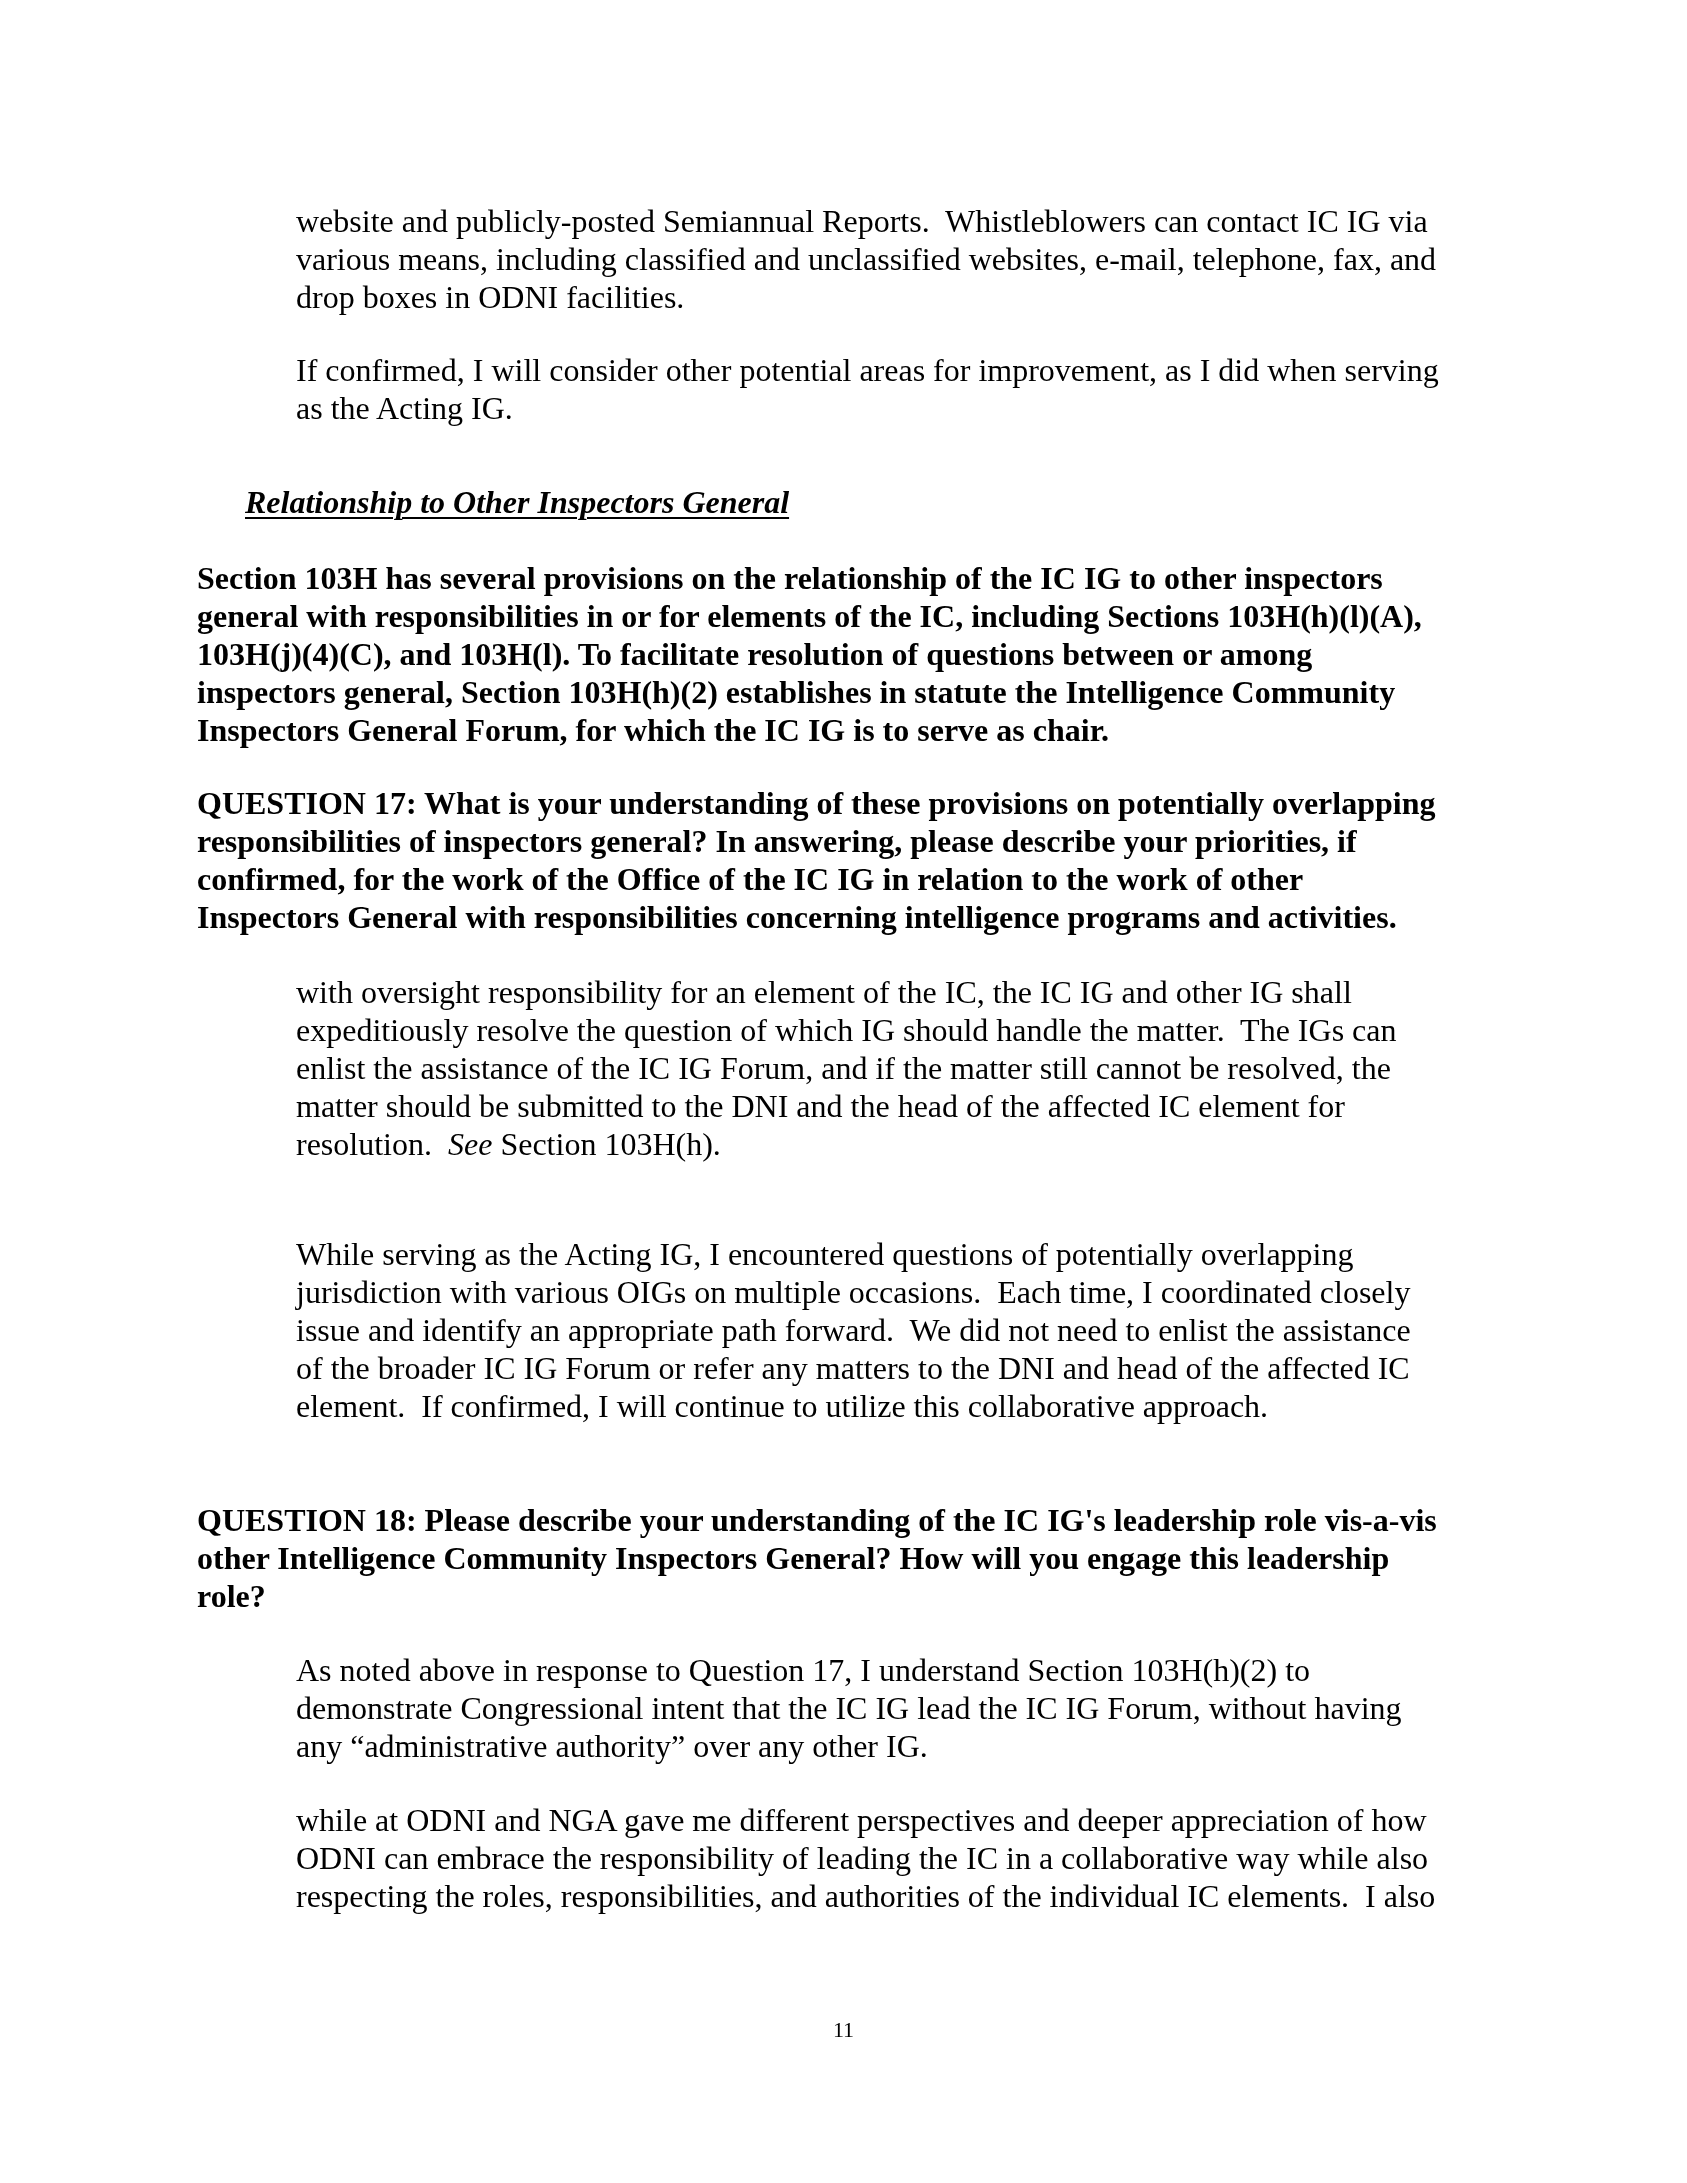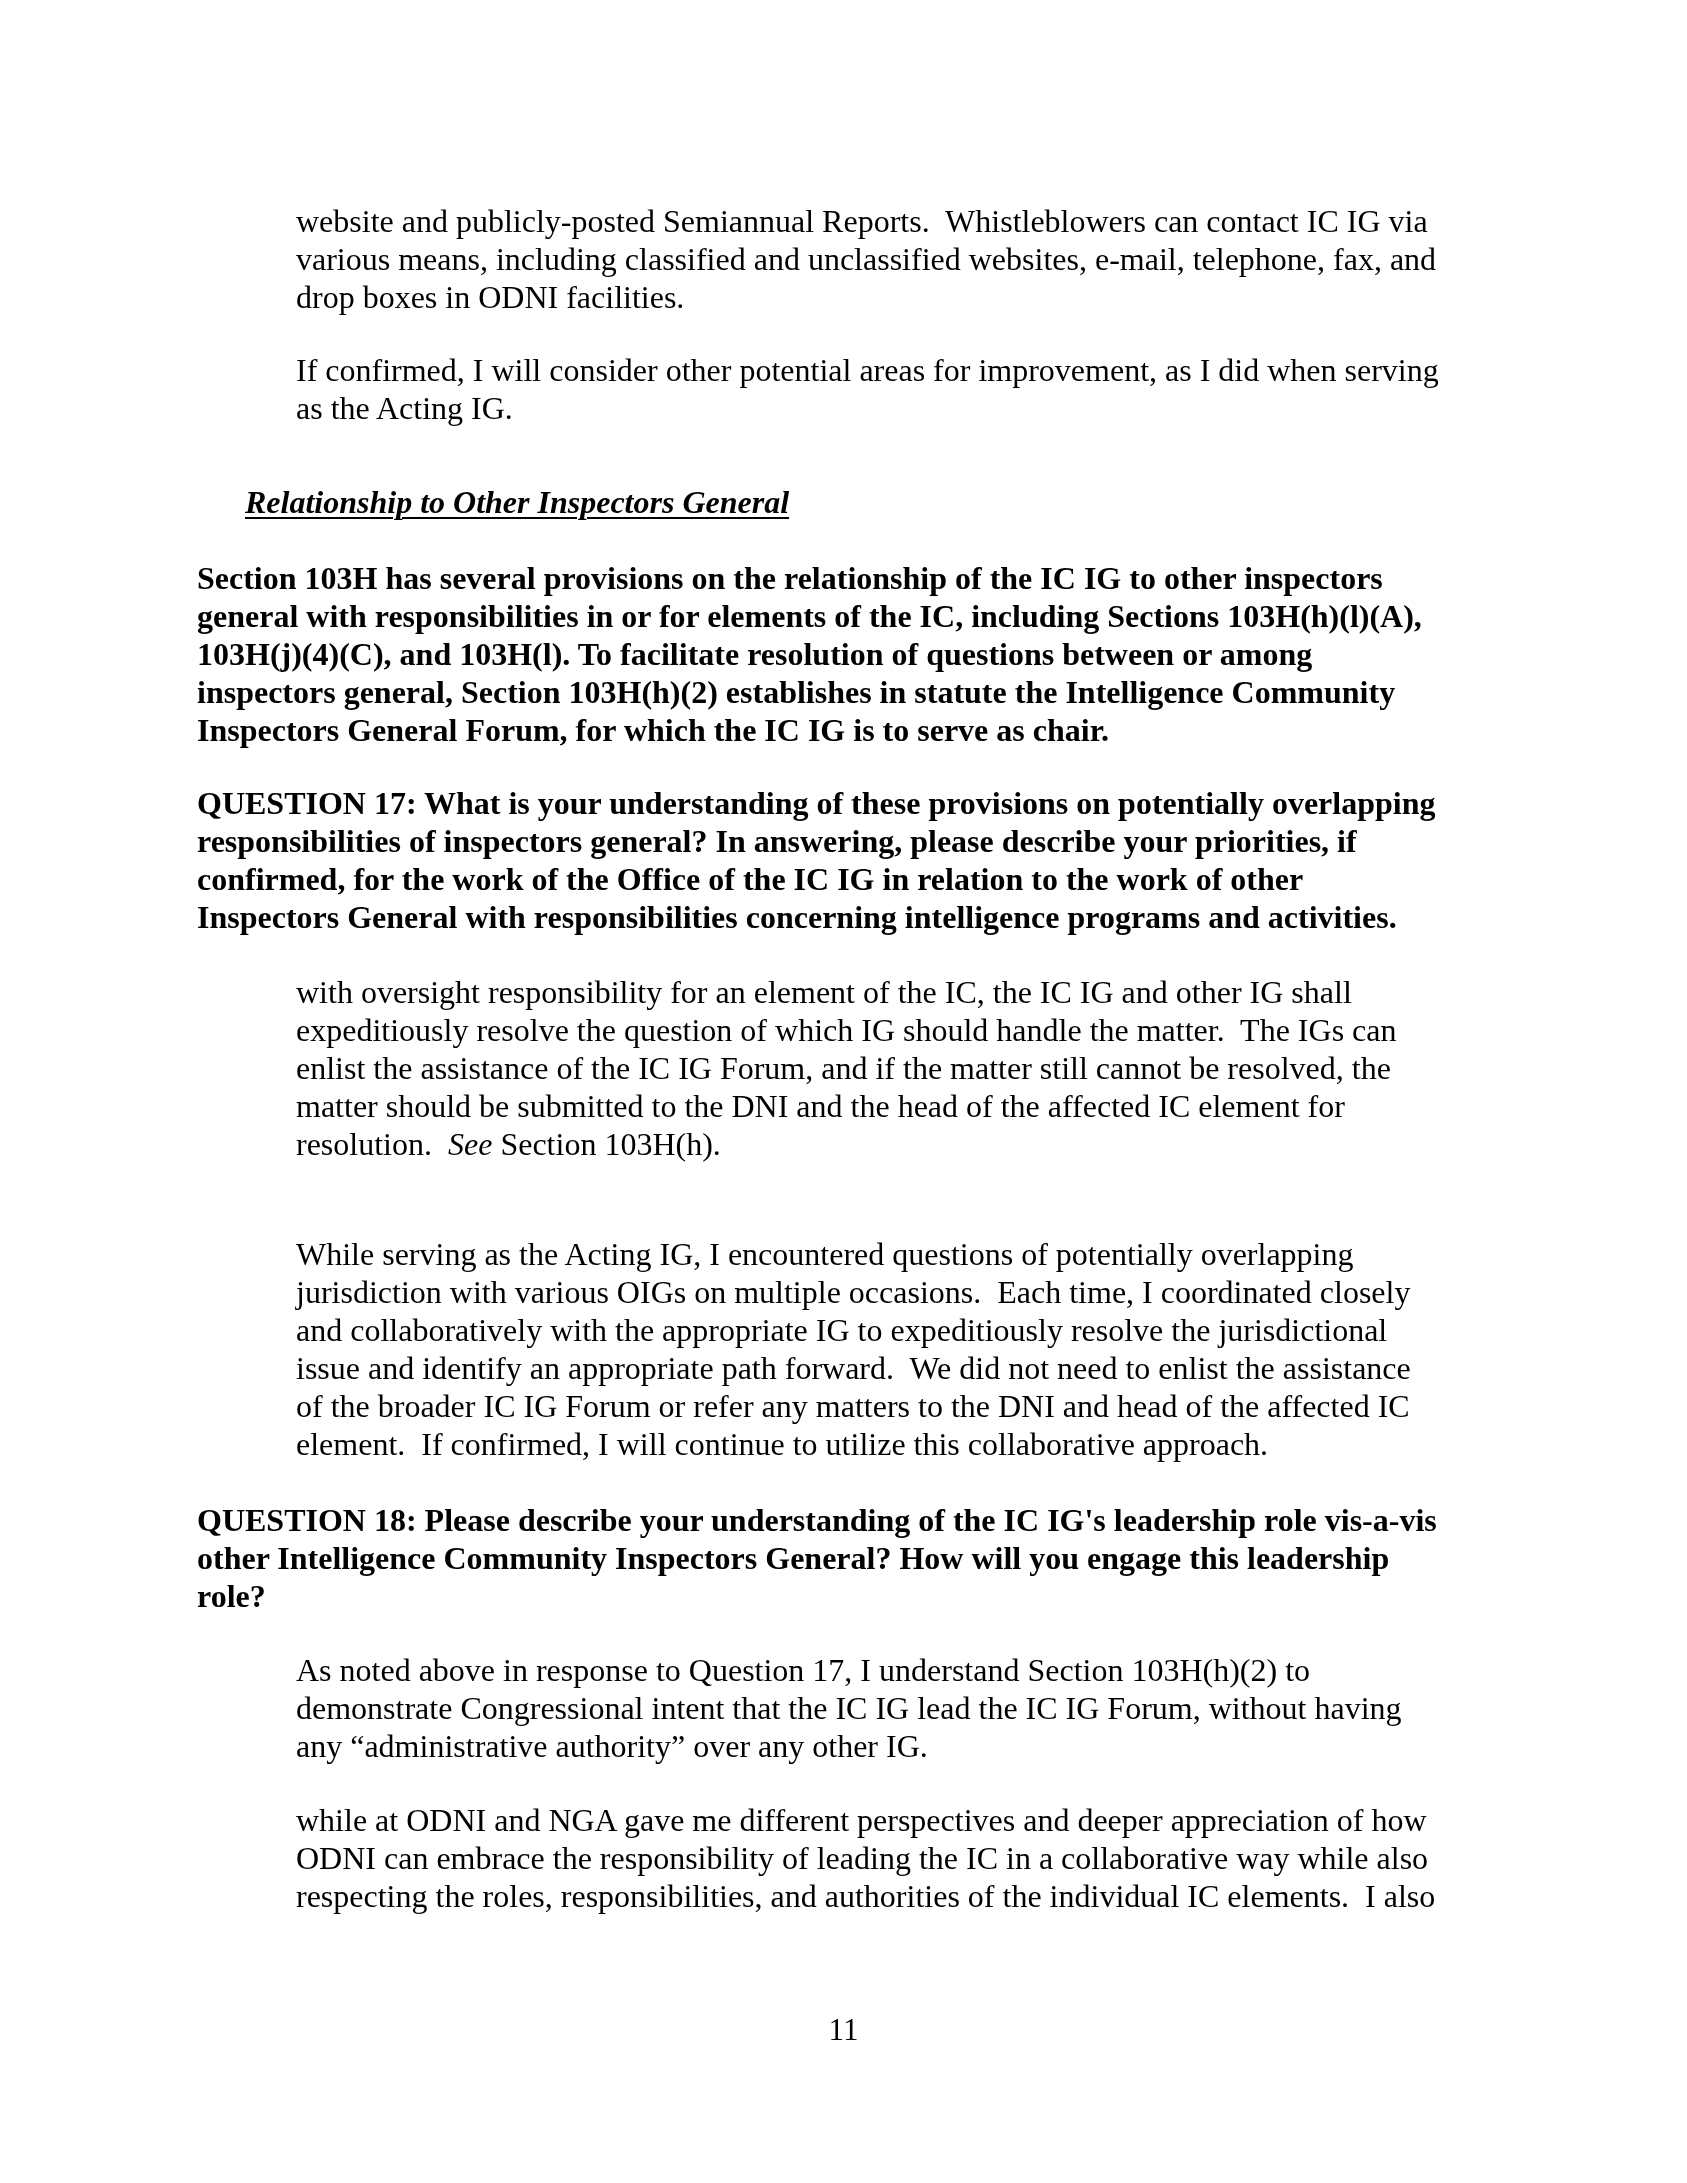--- a/index.html
+++ b/index.html
@@ -53,21 +53,21 @@
     }
     .ital {
       font-style: italic;
     }
     .page-number {
       position: absolute;
       left: 0;
       width: 1687px;
       top: 2011px;
       text-align: center;
-      font-size: 31px;
+      font-size: 22px;
       line-height: 38px;
     }
   </style>
 </head>
 <body>
 
 <div class="page">
 
   <div class="block indent" style="top:202px;">
     <span class="line">website and publicly-posted Semiannual Reports.  Whistleblowers can contact IC IG via</span>
@@ -103,21 +103,20 @@
     <span class="line">with oversight responsibility for an element of the IC, the IC IG and other IG shall</span>
     <span class="line">expeditiously resolve the question of which IG should handle the matter.  The IGs can</span>
     <span class="line">enlist the assistance of the IC IG Forum, and if the matter still cannot be resolved, the</span>
     <span class="line">matter should be submitted to the DNI and the head of the affected IC element for</span>
     <span class="line"><span>resolution.  </span><span class="ital">See</span><span> Section 103H(h).</span></span>
   </div>
 
   <div class="block indent" style="top:1235px;">
     <span class="line">While serving as the Acting IG, I encountered questions of potentially overlapping</span>
     <span class="line">jurisdiction with various OIGs on multiple occasions.  Each time, I coordinated closely</span>
-    <span class="line">and collaboratively with the appropriate IG to expeditiously resolve the jurisdictional</span>
     <span class="line">issue and identify an appropriate path forward.  We did not need to enlist the assistance</span>
     <span class="line">of the broader IC IG Forum or refer any matters to the DNI and head of the affected IC</span>
     <span class="line">element.  If confirmed, I will continue to utilize this collaborative approach.</span>
   </div>
 
   <div class="block outdent bold" style="top:1501px;">
     <span class="line">QUESTION 18: Please describe your understanding of the IC IG's leadership role vis-a-vis</span>
     <span class="line">other Intelligence Community Inspectors General? How will you engage this leadership</span>
     <span class="line">role?</span>
   </div>

